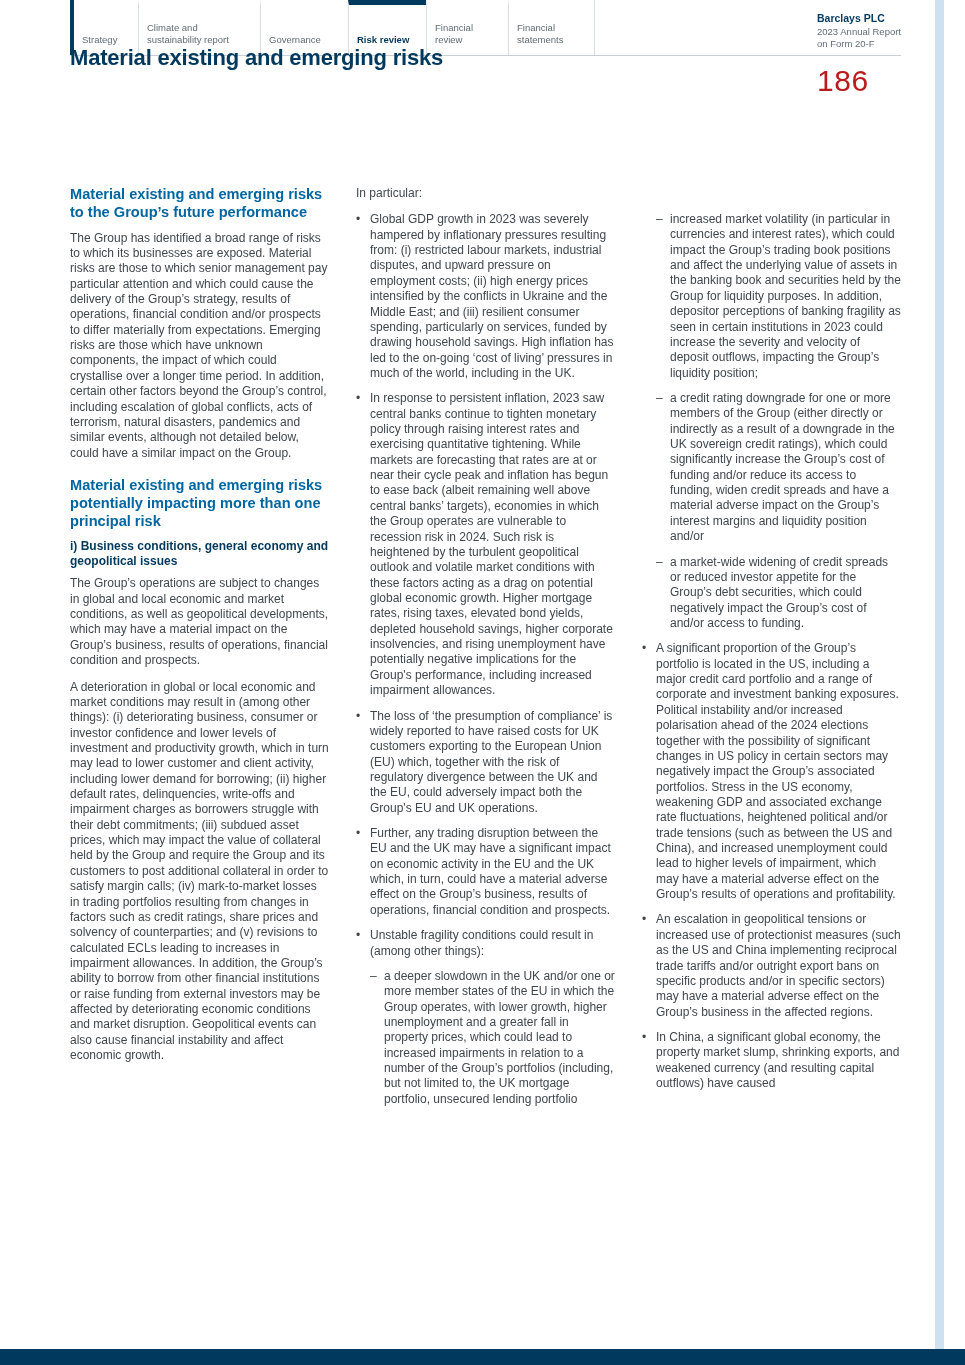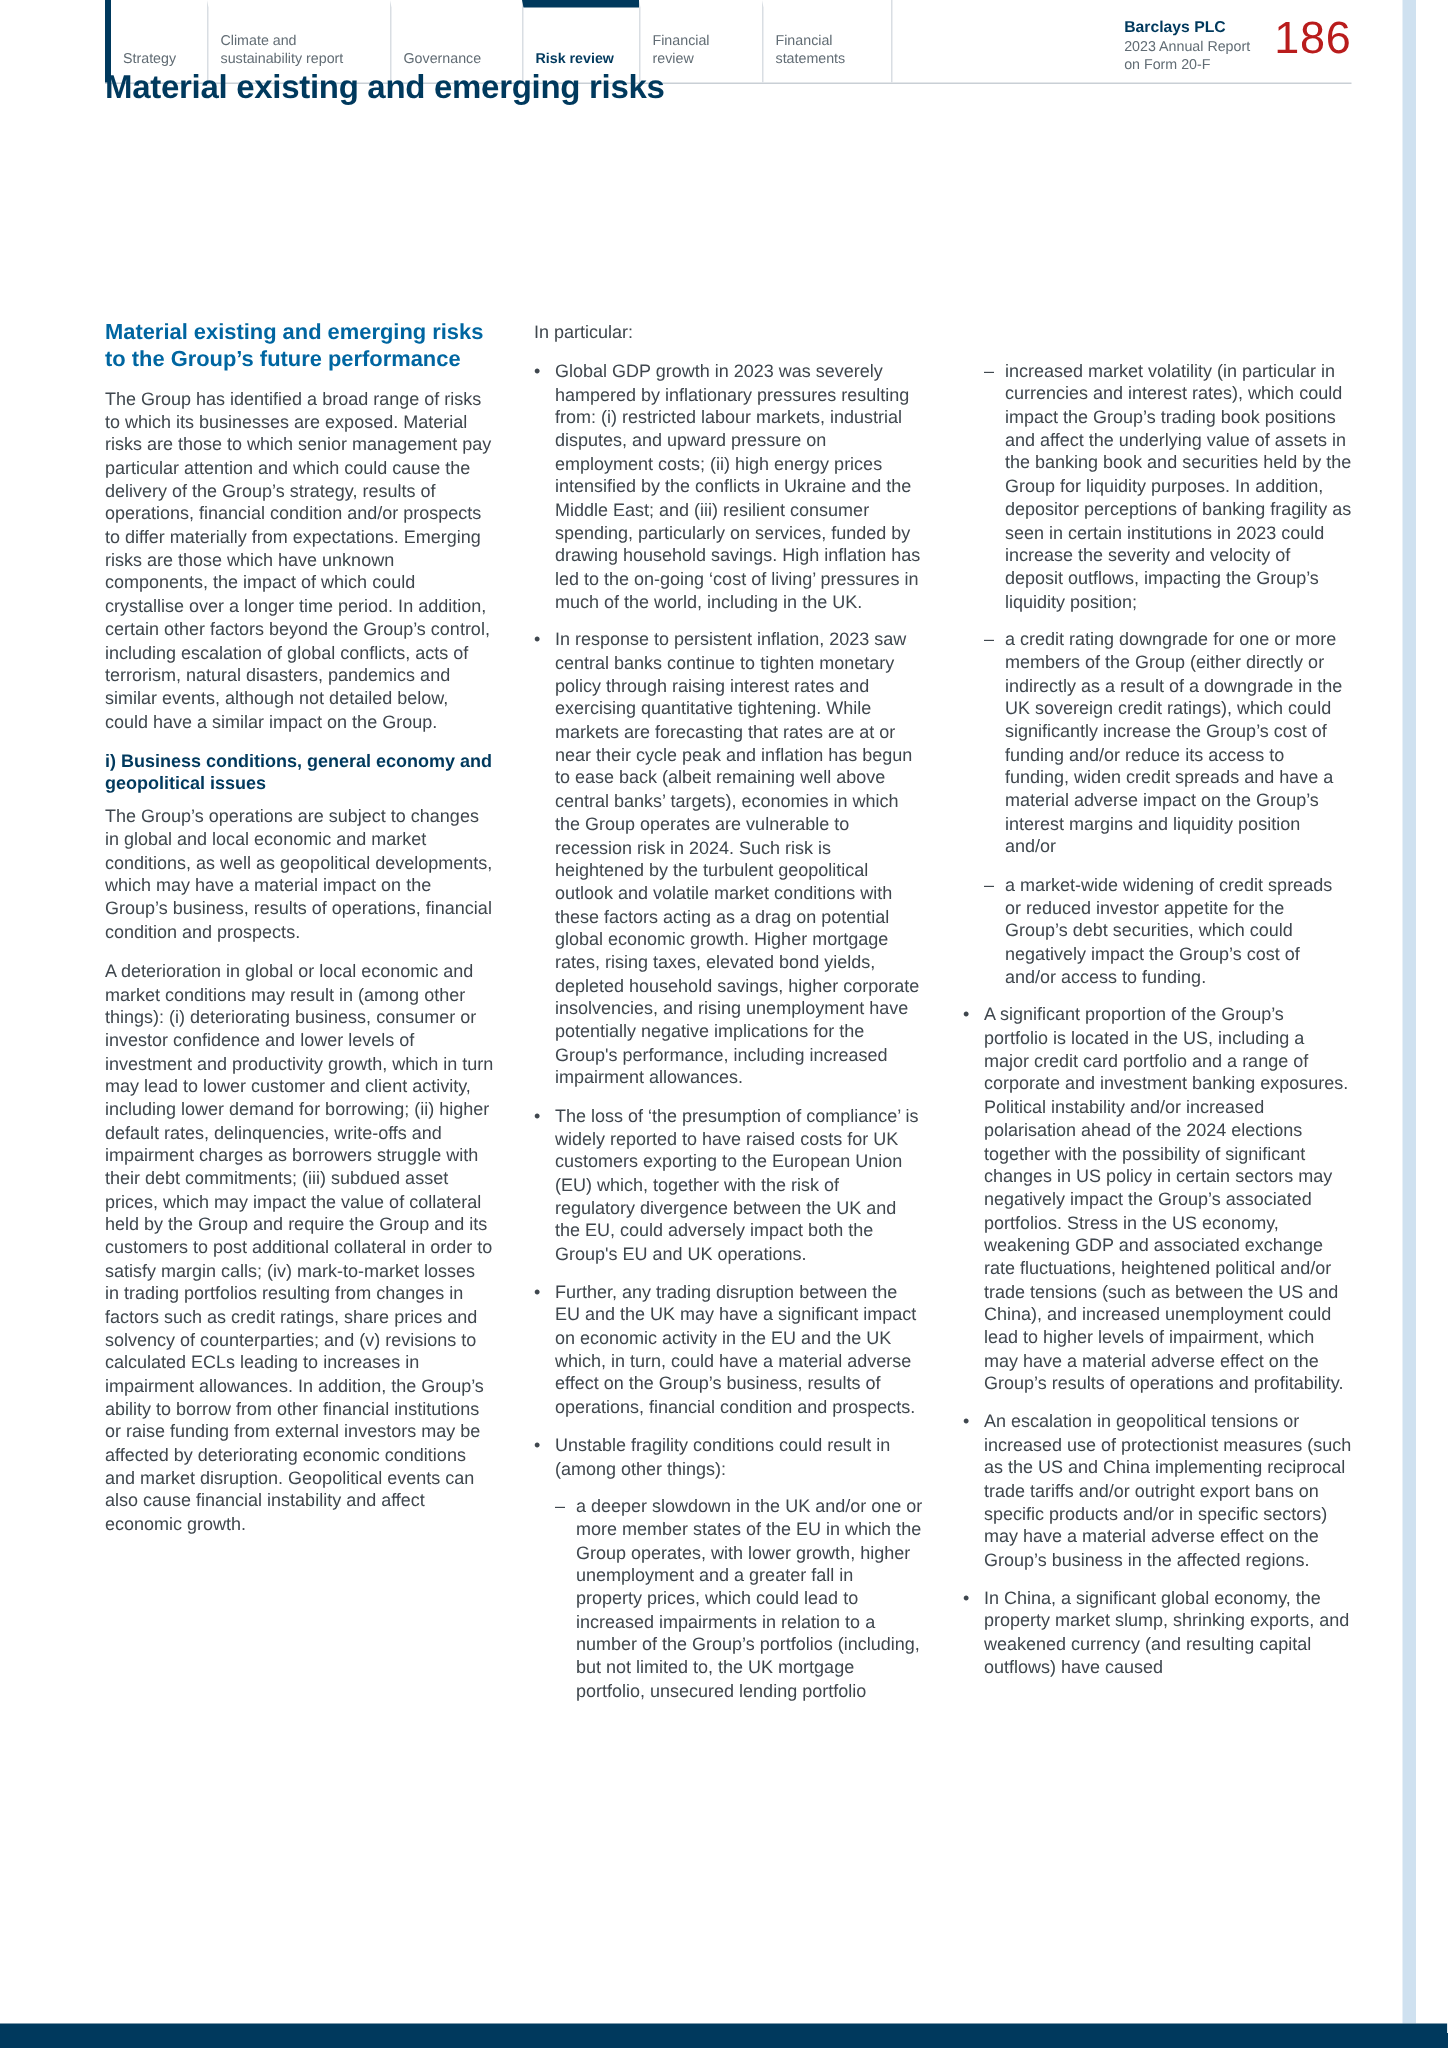--- a/index.html
+++ b/index.html
@@ -15,30 +15,30 @@
 
   
   .header { position:absolute; left:70px; top:0; width:831px; height:56px; display:flex; border-bottom:1px solid #c9cfd5; }
   .header-accent { flex:0 0 4px; background:#00395d; }
   .tabs { display:flex; align-items:stretch; }
   .tabs::after { content:""; width:1px; background:#d9dee3; }
   .tab { border-top:5px solid transparent; border-left:1px solid #d9dee3; display:flex; align-items:flex-end; padding:5px 8px 9px 8px; font-size:9.5px; line-height:1.25; color:#616c74; cursor:pointer; }
   .tab:first-child { border-left:none; }
   .tab.active { border-top-color:#00395d; color:#00395d; font-weight:bold; }
   .t1{width:64px;} .t2{width:122px;} .t3{width:88px;} .t4{width:78px;} .t5{width:82px;justify-content:center;} .t6{width:86px;}
-  .header-right { margin-left:auto; display:flex; align-items:flex-start; gap:16px; padding-top:12px; }
+  .header-right { margin-left:auto; display:flex; align-items:flex-start; gap:16px; padding-top:12px;flex-direction:column; }
   .brand-block { font-size:9.5px; line-height:1.32; color:#616c74; }
   .brand { font-size:10.5px; font-weight:bold; color:#00395d; }
   .page-num { font-size:30px; line-height:0.95; color:#b91c1c; letter-spacing:0.5px; }
 
   
   .page-title { position:absolute; left:70px; top:45px; margin:0; font-size:22px; font-weight:bold; color:#00395d; letter-spacing:-0.2px; }
 
   
-  .columns { position:absolute; left:70px; top:186px; width:832px; display:flex; gap:27px;margin-top:28px; }
+  .columns { position:absolute; left:70px; top:186px; width:832px; display:flex; gap:27px; }
   .col { flex:0 0 259px; width:259px; font-size:12px; line-height:1.28; color:#3f474e; }
   .col p { margin:0 0 11px 0; }
   .blue-heading { margin:0 0 9px 0; font-size:14.6px; line-height:1.22; font-weight:bold; color:#0066a1; }
   .blue-heading.second { margin-top:16px; }
   .subheading { margin:0 0 7px 0; font-size:12px; line-height:1.25; font-weight:bold; color:#00395d; }
   .intro { margin:0 0 9px 0; }
   .item { display:flex; margin:0 0 10px 0; }
   .item .marker { flex:0 0 14px; }
   .item .txt { flex:1 1 auto; }
   .item.dash { padding-left:14px; }
@@ -84,20 +84,21 @@
     </div>
   </header>
 
   <h1 class="page-title">Material existing and emerging risks</h1>
 
   <main class="columns">
 
     <section class="col col1">
       <h2 class="blue-heading">Material existing and emerging risks to the Group’s future performance</h2>
       <p>The Group has identified a broad range of risks to which its businesses are exposed. Material risks are those to which senior management pay particular attention and which could cause the delivery of the Group’s strategy, results of operations, financial condition and/or prospects to differ materially from expectations. Emerging risks are those which have unknown components, the impact of which could crystallise over a longer time period. In addition, certain other factors beyond the Group’s control, including escalation of global conflicts, acts of terrorism, natural disasters, pandemics and similar events, although not detailed below, could have a similar impact on the Group.</p>
+      <h2 class="blue-heading second">Material existing and emerging risks potentially impacting more than one principal risk</h2>
       <h3 class="subheading">i) Business conditions, general economy and geopolitical issues</h3>
       <p>The Group’s operations are subject to changes in global and local economic and market conditions, as well as geopolitical developments, which may have a material impact on the Group’s business, results of operations, financial condition and prospects.</p>
       <p>A deterioration in global or local economic and market conditions may result in (among other things): (i) deteriorating business, consumer or investor confidence and lower levels of investment and productivity growth, which in turn may lead to lower customer and client activity, including lower demand for borrowing; (ii) higher default rates, delinquencies, write-offs and impairment charges as borrowers struggle with their debt commitments; (iii) subdued asset prices, which may impact the value of collateral held by the Group and require the Group and its customers to post additional collateral in order to satisfy margin calls; (iv) mark-to-market losses in trading portfolios resulting from changes in factors such as credit ratings, share prices and solvency of counterparties; and (v) revisions to calculated ECLs leading to increases in impairment allowances. In addition, the Group’s ability to borrow from other financial institutions or raise funding from external investors may be affected by deteriorating economic conditions and market disruption. Geopolitical events can also cause financial instability and affect economic growth.</p>
     </section>
 
     <section class="col col2">
       <p class="intro">In particular:</p>
       <div class="item bullet">
         <span class="marker">•</span>
         <span class="txt">Global GDP growth in 2023 was severely hampered by inflationary pressures resulting from: (i) restricted labour markets, industrial disputes, and upward pressure on employment costs; (ii) high energy prices intensified by the conflicts in Ukraine and the Middle East; and (iii) resilient consumer spending, particularly on services, funded by drawing household savings. High inflation has led to the on-going ‘cost of living’ pressures in much of the world, including in the UK.</span>

